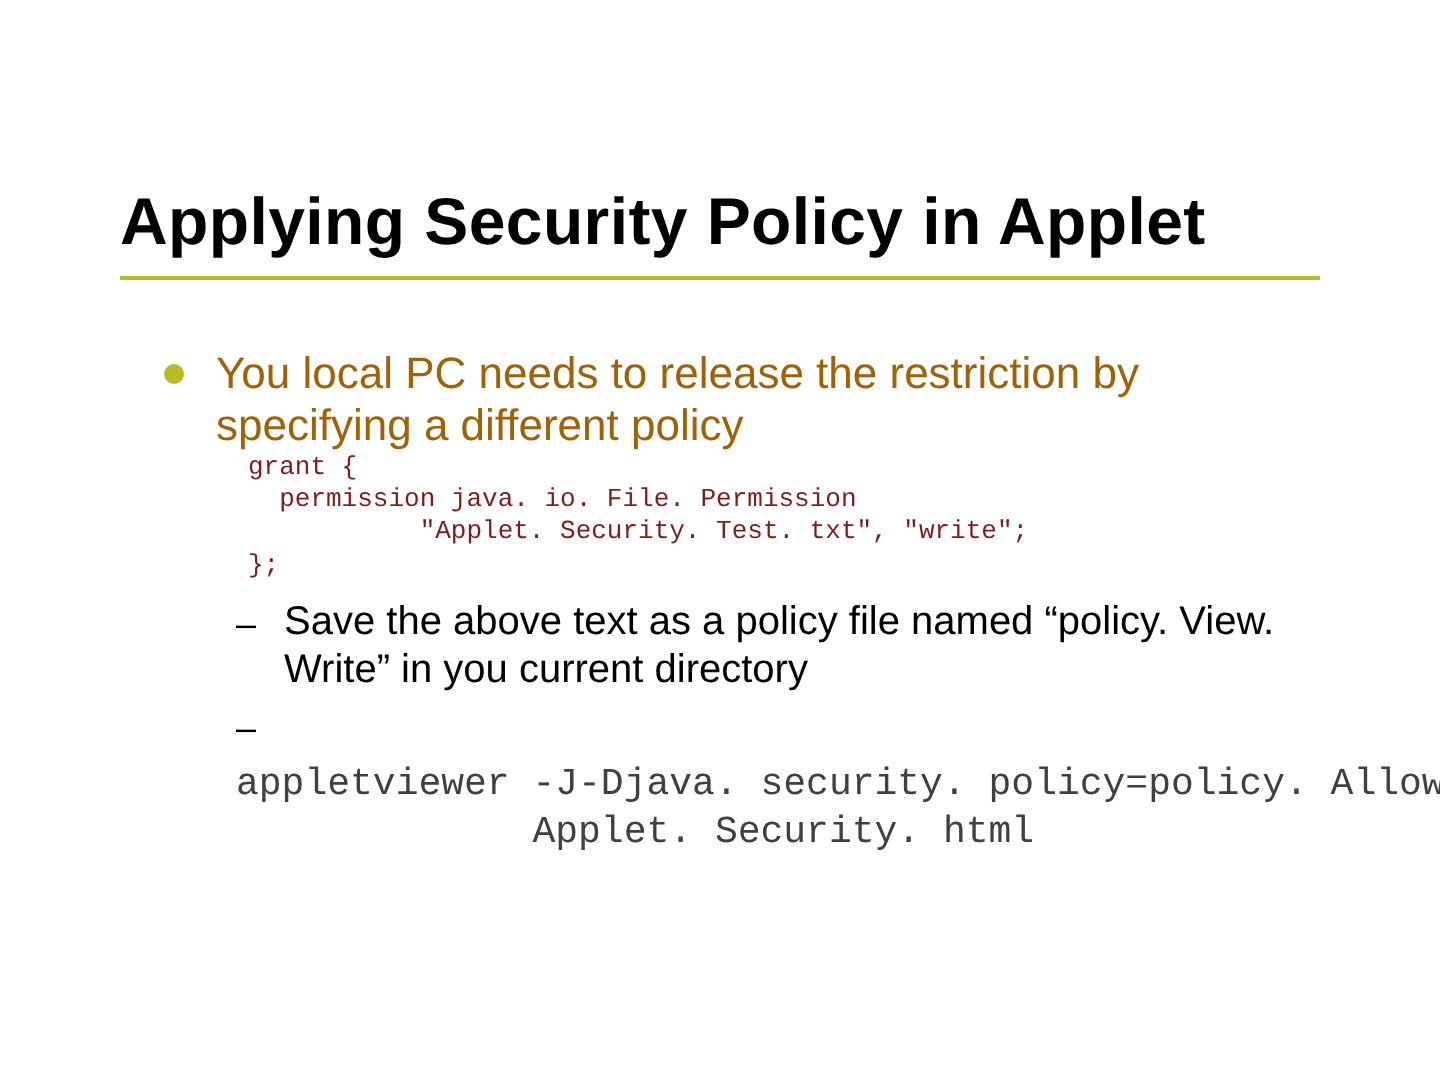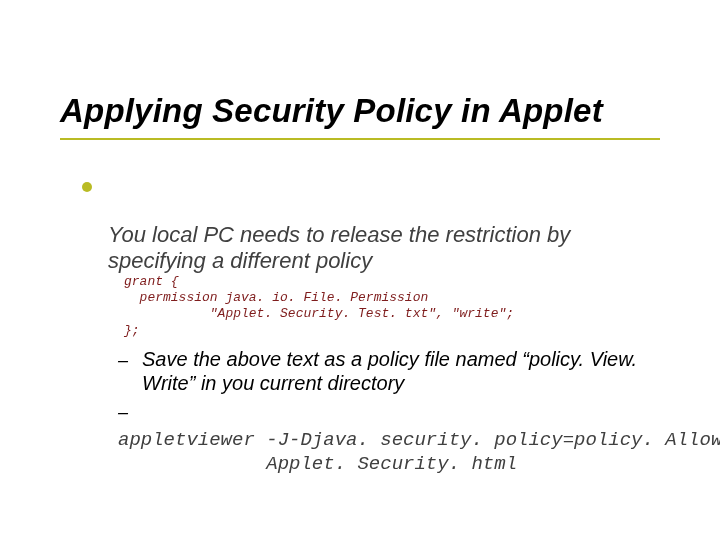--- a/index.html
+++ b/index.html
@@ -10,21 +10,20 @@
     background: #ffffff;
     font-family: Arial, Helvetica, sans-serif;
     color: #000;
     overflow: hidden;
   }
   .slide {
     position: relative;
     width: 720px;
     height: 442px;
     box-sizing: border-box;
-    font-style: italic;
   }
   .title {
     position: absolute;
     left: 60px;
     top: 92px;
     font-size: 33px;
     font-weight: bold;
     color: #000;
     letter-spacing: 0.2px;
   }
@@ -51,22 +50,21 @@
     height: 10px;
     border-radius: 50%;
     background: #b9bb24;
     flex: 0 0 auto;
     margin-top: 8px;
     margin-right: 16px;
   }
   .main-text {
     font-size: 22px;
     line-height: 1.18;
-    color: #404040;
-    margin-top: 48px;
+    color: #a16207;
   }
   .code {
     font-family: "Courier New", Courier, monospace;
     font-size: 13px;
     line-height: 1.25;
     white-space: pre;
     margin-left: 42px;
     margin-top: 0;
     color: #7f1d1d;
   }

